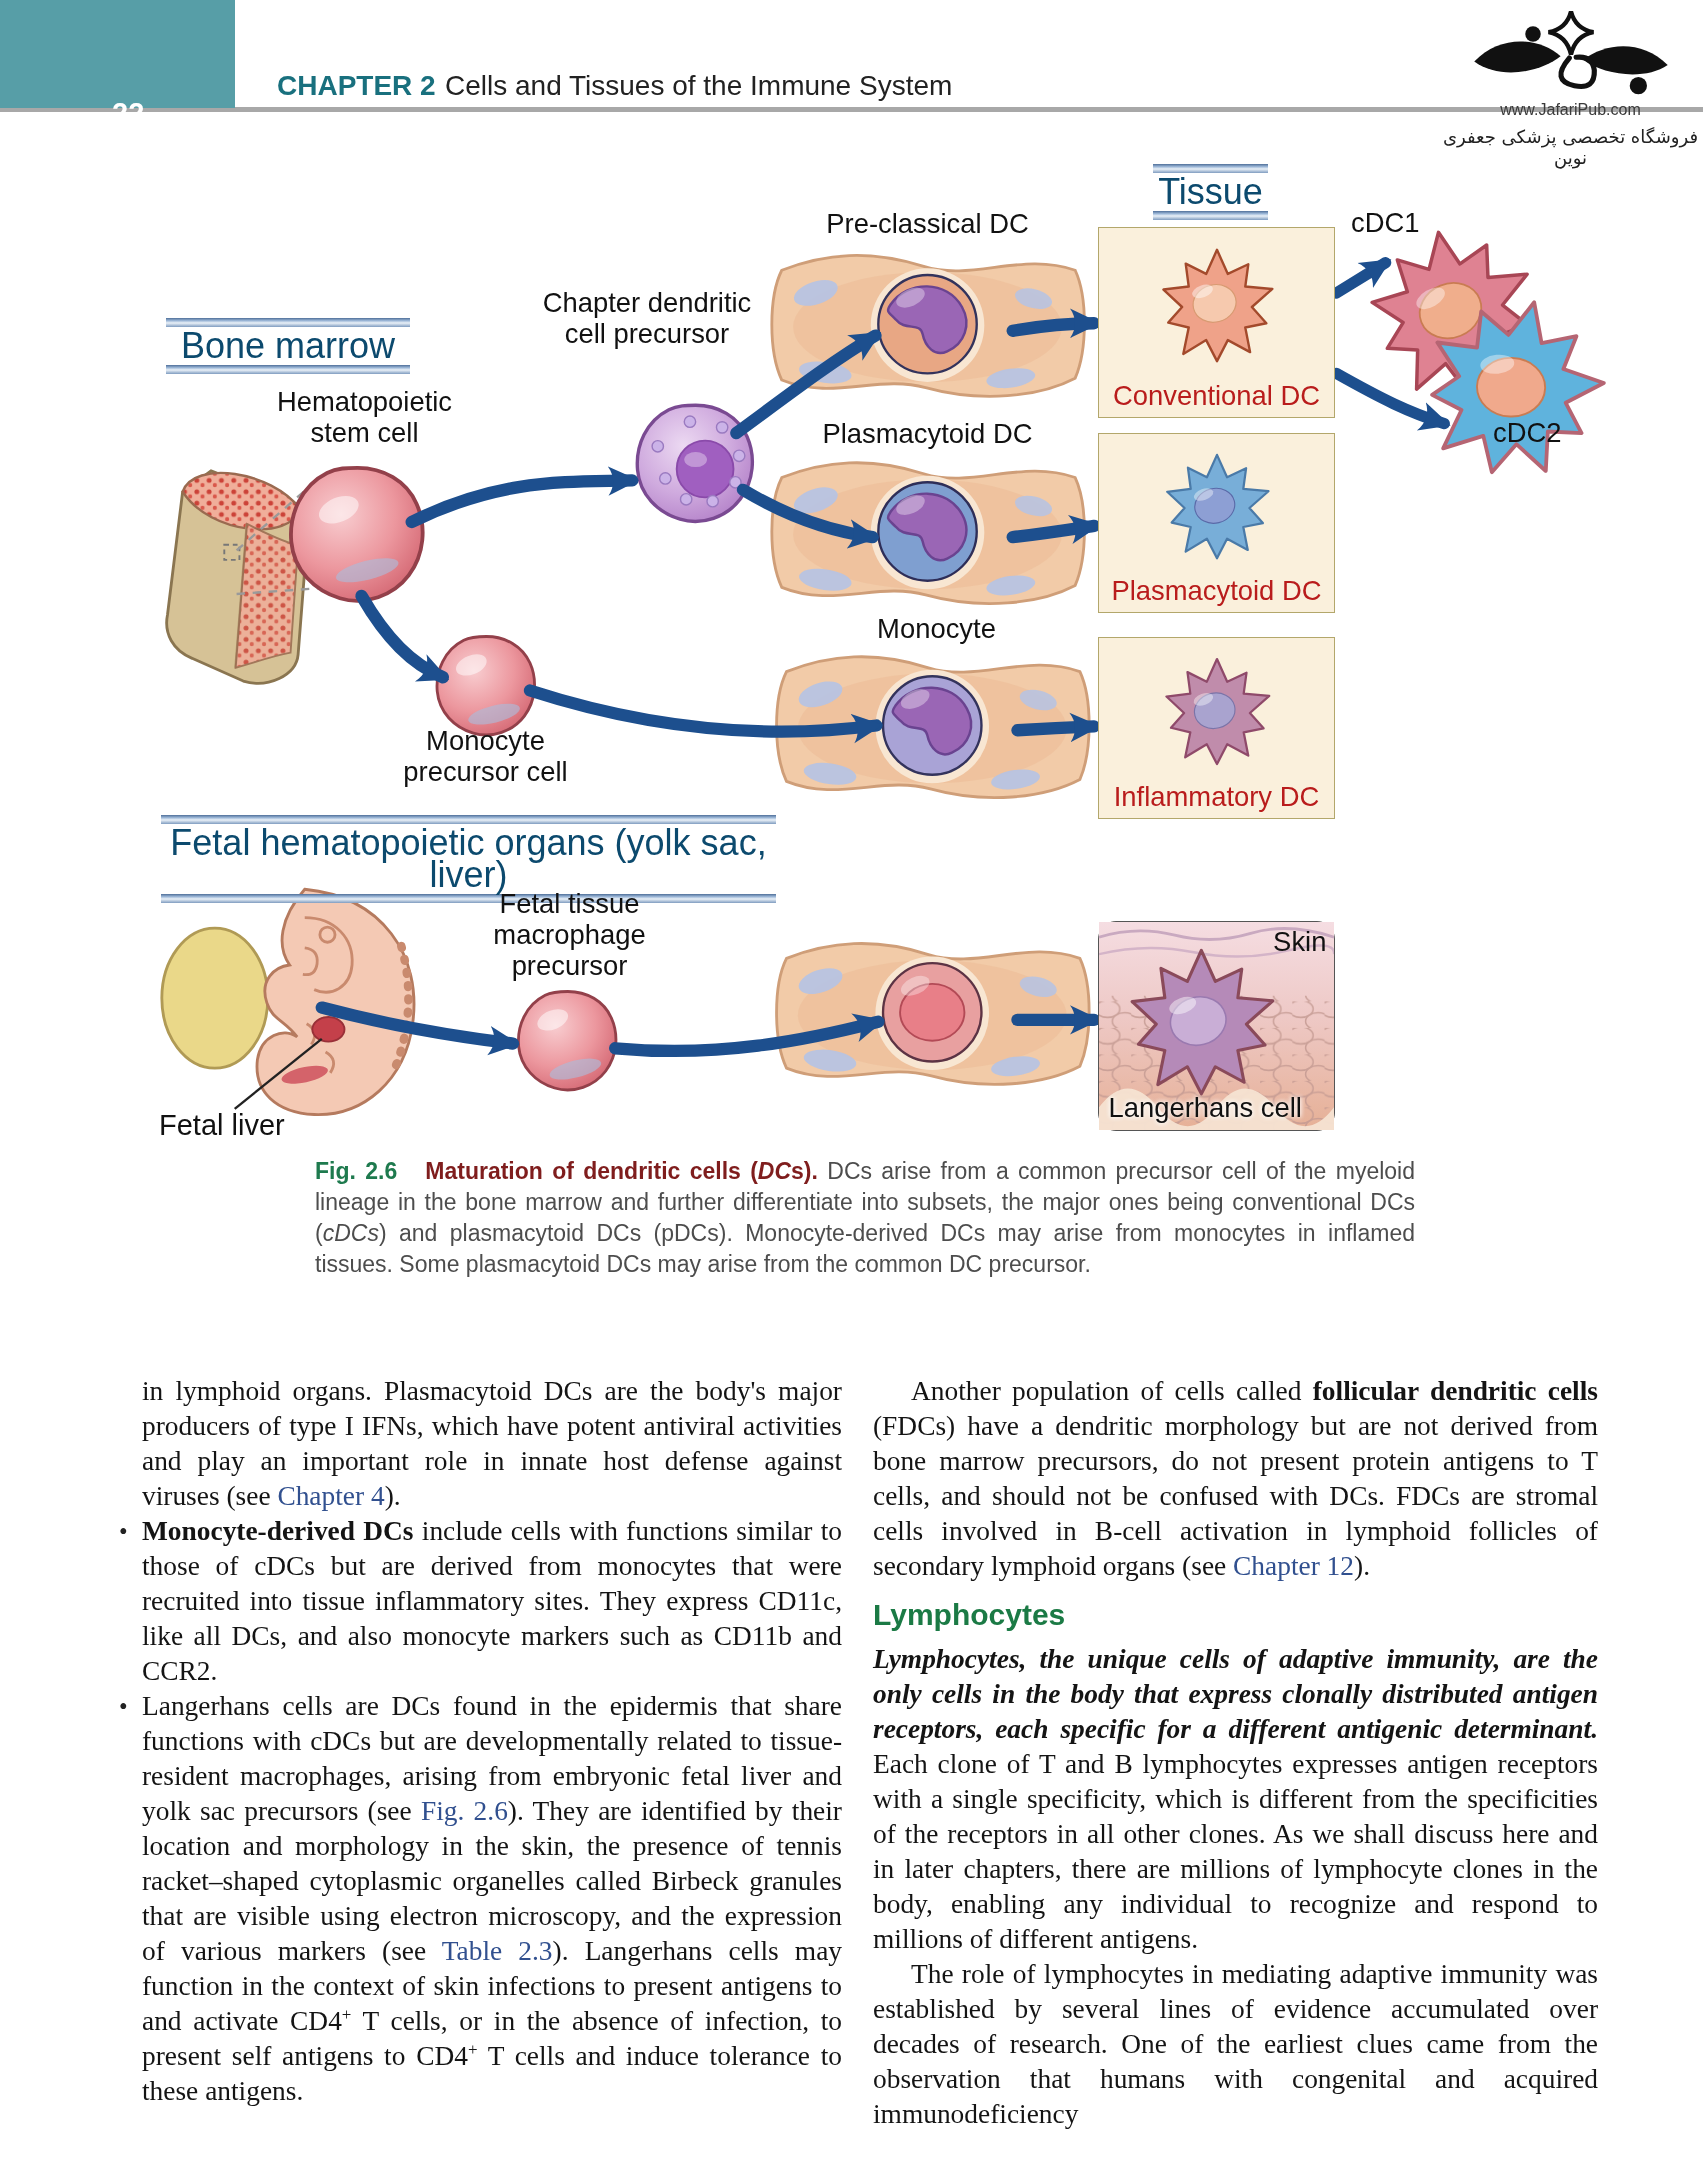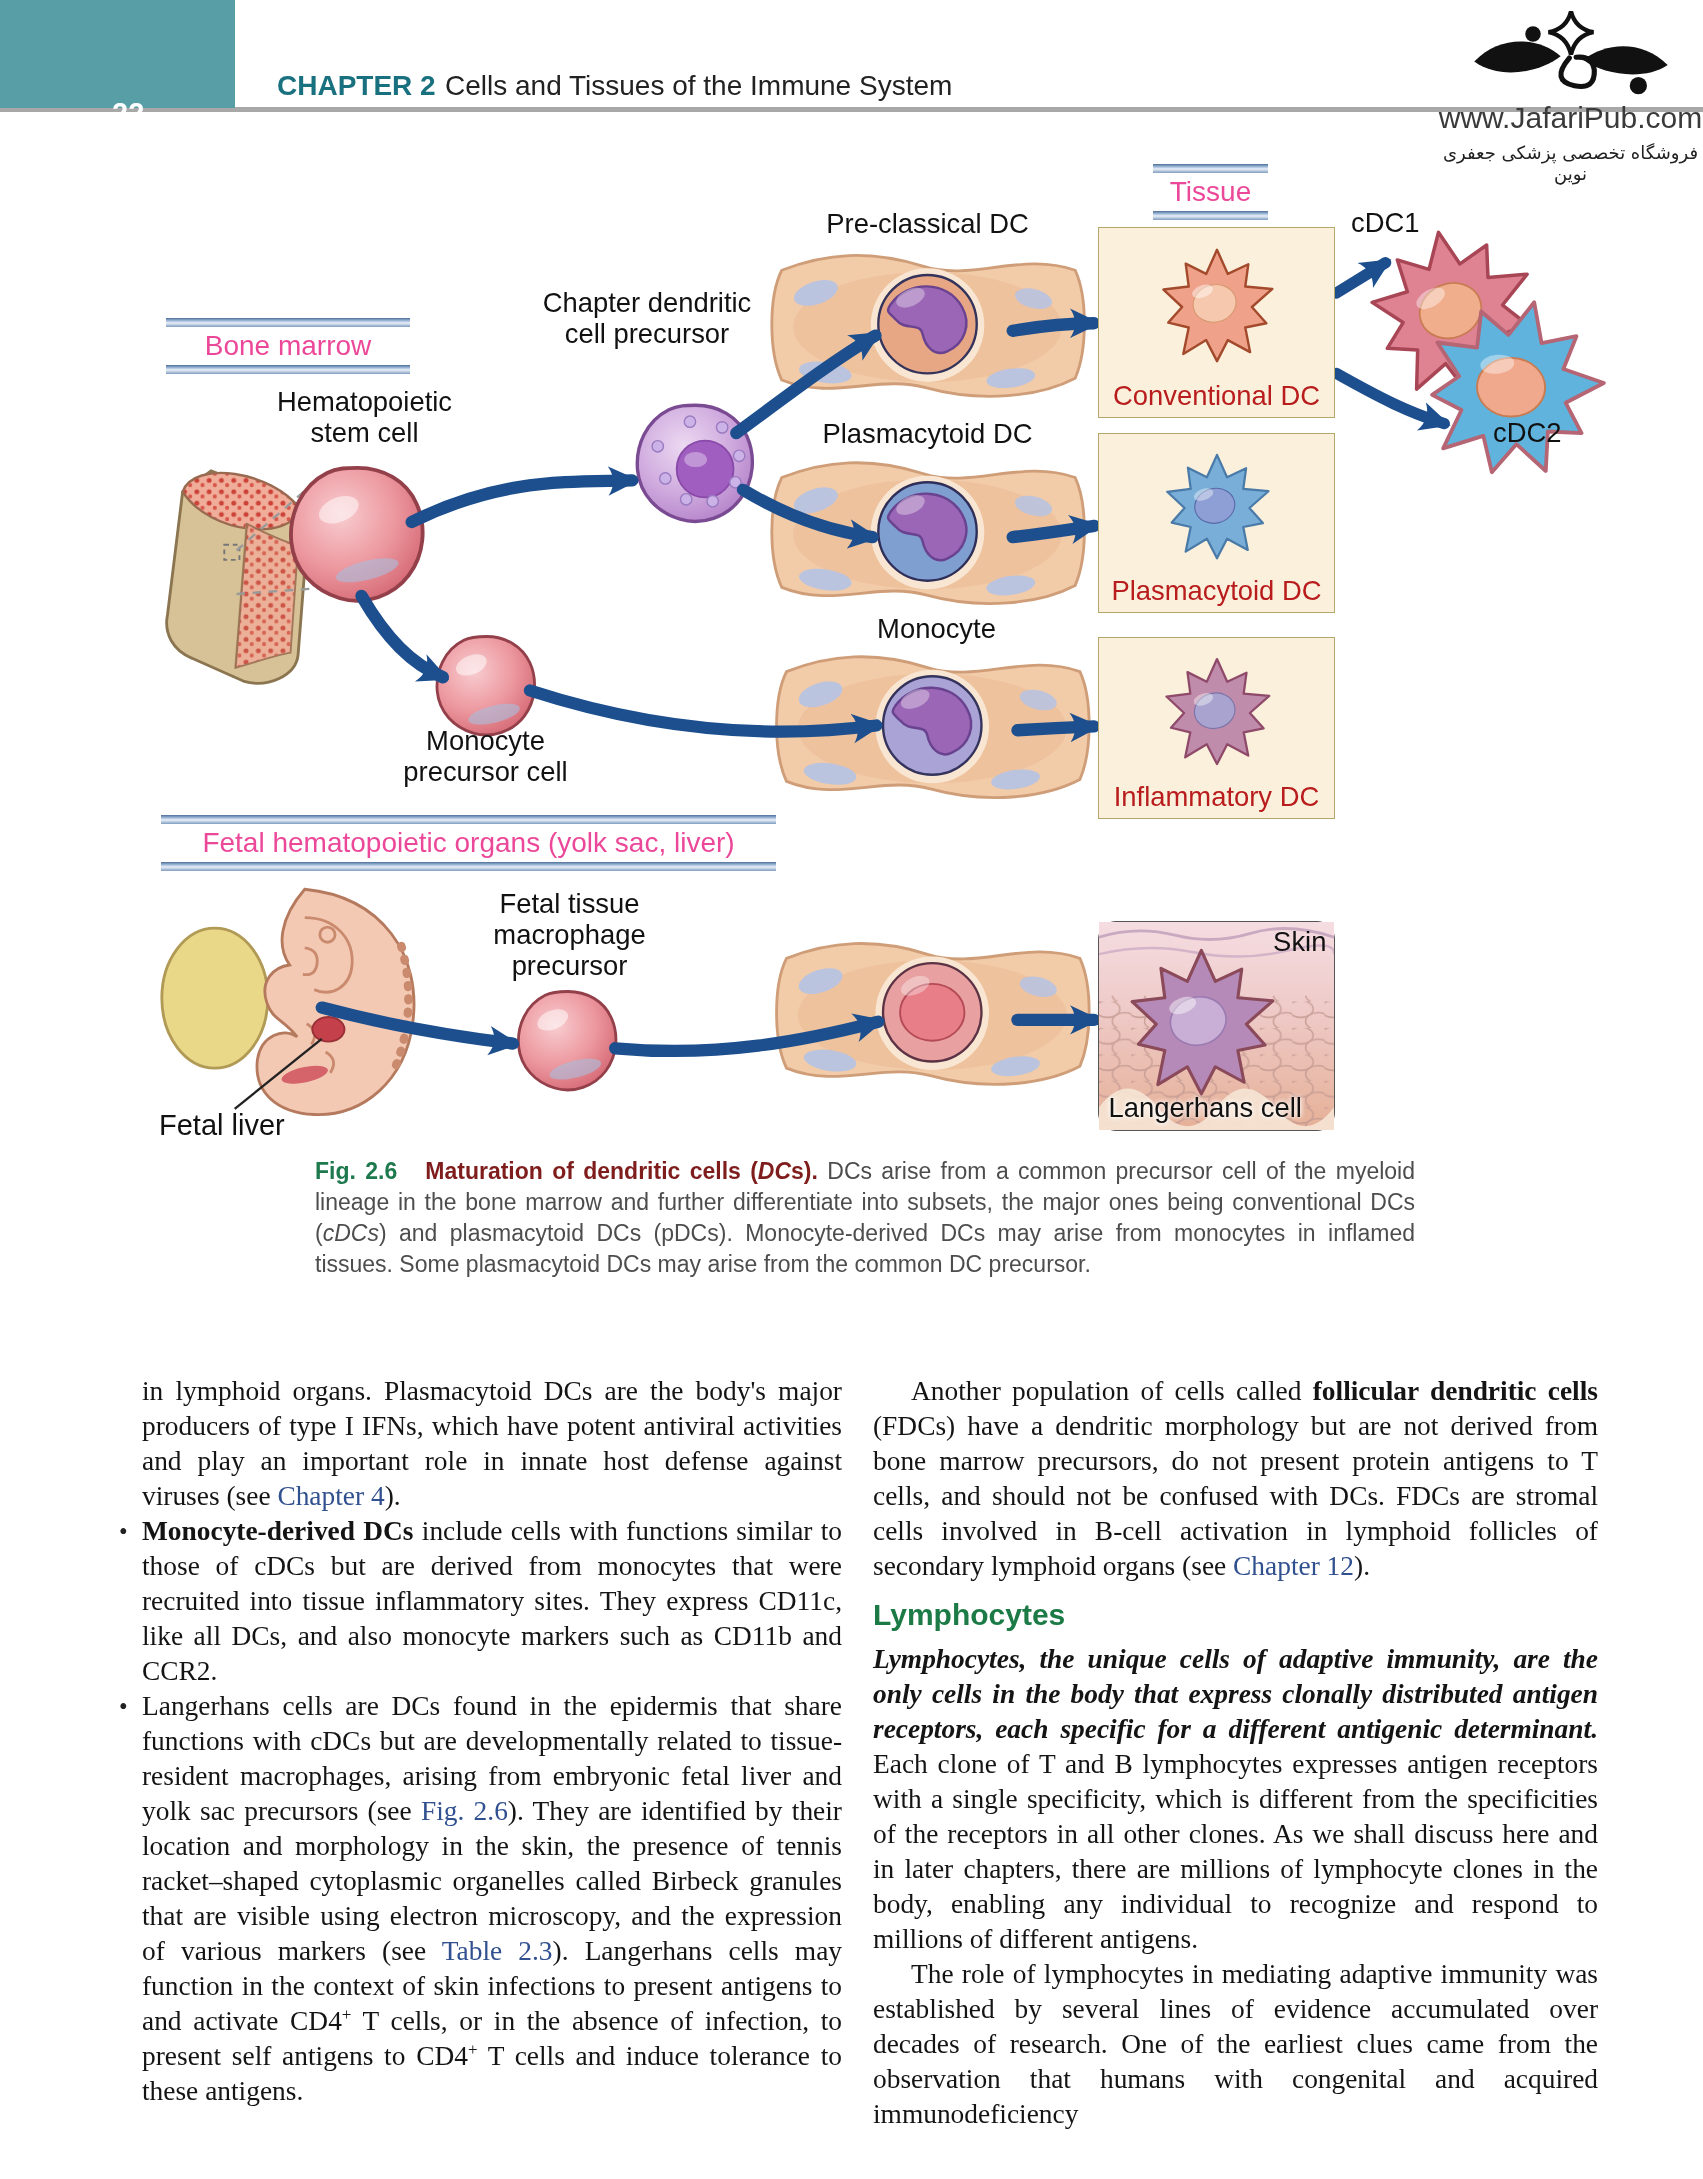--- a/index.html
+++ b/index.html
@@ -12,31 +12,31 @@
   .page-num{position:absolute;left:112px;top:72px;color:#ffffff;font-family:"Liberation Sans",sans-serif;
             font-weight:bold;font-size:29px;margin-top:25px;}
   .chapter-label{position:absolute;left:277px;top:70px;color:var(--chapter-text,#19707e);
             font-family:"Liberation Sans",sans-serif;font-weight:bold;font-size:28px;}
   .chapter-title{position:absolute;left:445px;top:70px;color:#222;
             font-family:"Liberation Sans",sans-serif;font-size:28px;}
 
   
   .brand{position:absolute;left:1438px;top:7.6px;width:265px;text-align:center;}
   .brand svg{display:block;margin:0 auto;}
-  .brand-url{font-family:"Liberation Sans",sans-serif;font-size:30px;color:#3a3a3a;margin-top:-1.9px;}
+  .brand-url{font-family:"Liberation Sans",sans-serif;font-size:16px;color:#3a3a3a;margin-top:-1.9px;}
   .brand-fa{font-family:"DejaVu Sans",sans-serif;font-size:18px;color:#222;margin-top:7.6px;direction:rtl;}
 
   
   .fig-svg{position:absolute;left:123px;top:151px;width:1486px;height:1008px;z-index:1;}
   .fig-label{position:absolute;z-index:3;text-align:center;font-family:"Liberation Sans",sans-serif;
              font-size:27.4px;line-height:31px;color:#111;}
   .fig-label.left{text-align:left;}
   .bar-label{position:absolute;z-index:3;font-family:"Liberation Sans",sans-serif;}
   .bar-label .bar{height:8.5px;background:linear-gradient(180deg,#4f6f99 0%,#9db8d8 30%,#eaf1f8 55%,#7f9cc0 100%);}
-  .bar-label .bar-text{text-align:center;font-size:28px;color:#ec4899;padding:3.8px 0 2.8px 0;line-height:32px;}
+  .bar-label .bar-text{text-align:center;font-size:36px;color:#0c4a6e;padding:3.8px 0 2.8px 0;line-height:32px;}
   .cell-box{position:absolute;z-index:2;background:var(--figure-box-bg,#faf0dc);
             border:1.9px solid var(--figure-box-border,#b3a76b);}
   .cell-box .dc-art{position:absolute;left:50%;top:7.6px;transform:translateX(-50%);}
   .box-label{position:absolute;left:0;right:0;bottom:4.7px;text-align:center;z-index:4;
              font-family:"Liberation Sans",sans-serif;font-size:27.4px;color:#b91c1c;}
   .skin-bg{position:absolute;left:0;top:0;width:100%;height:100%;}
   .skin-label-top{position:absolute;right:7.6px;top:3.8px;z-index:4;font-family:"Liberation Sans",sans-serif;
              font-size:27.4px;color:#111;}
   .skin-label-bot{position:absolute;left:9.5px;bottom:5.7px;z-index:4;font-family:"Liberation Sans",sans-serif;
              font-size:27.4px;color:#111;text-shadow:0 0 5.7px #fff,0 0 5.7px #fff;}

